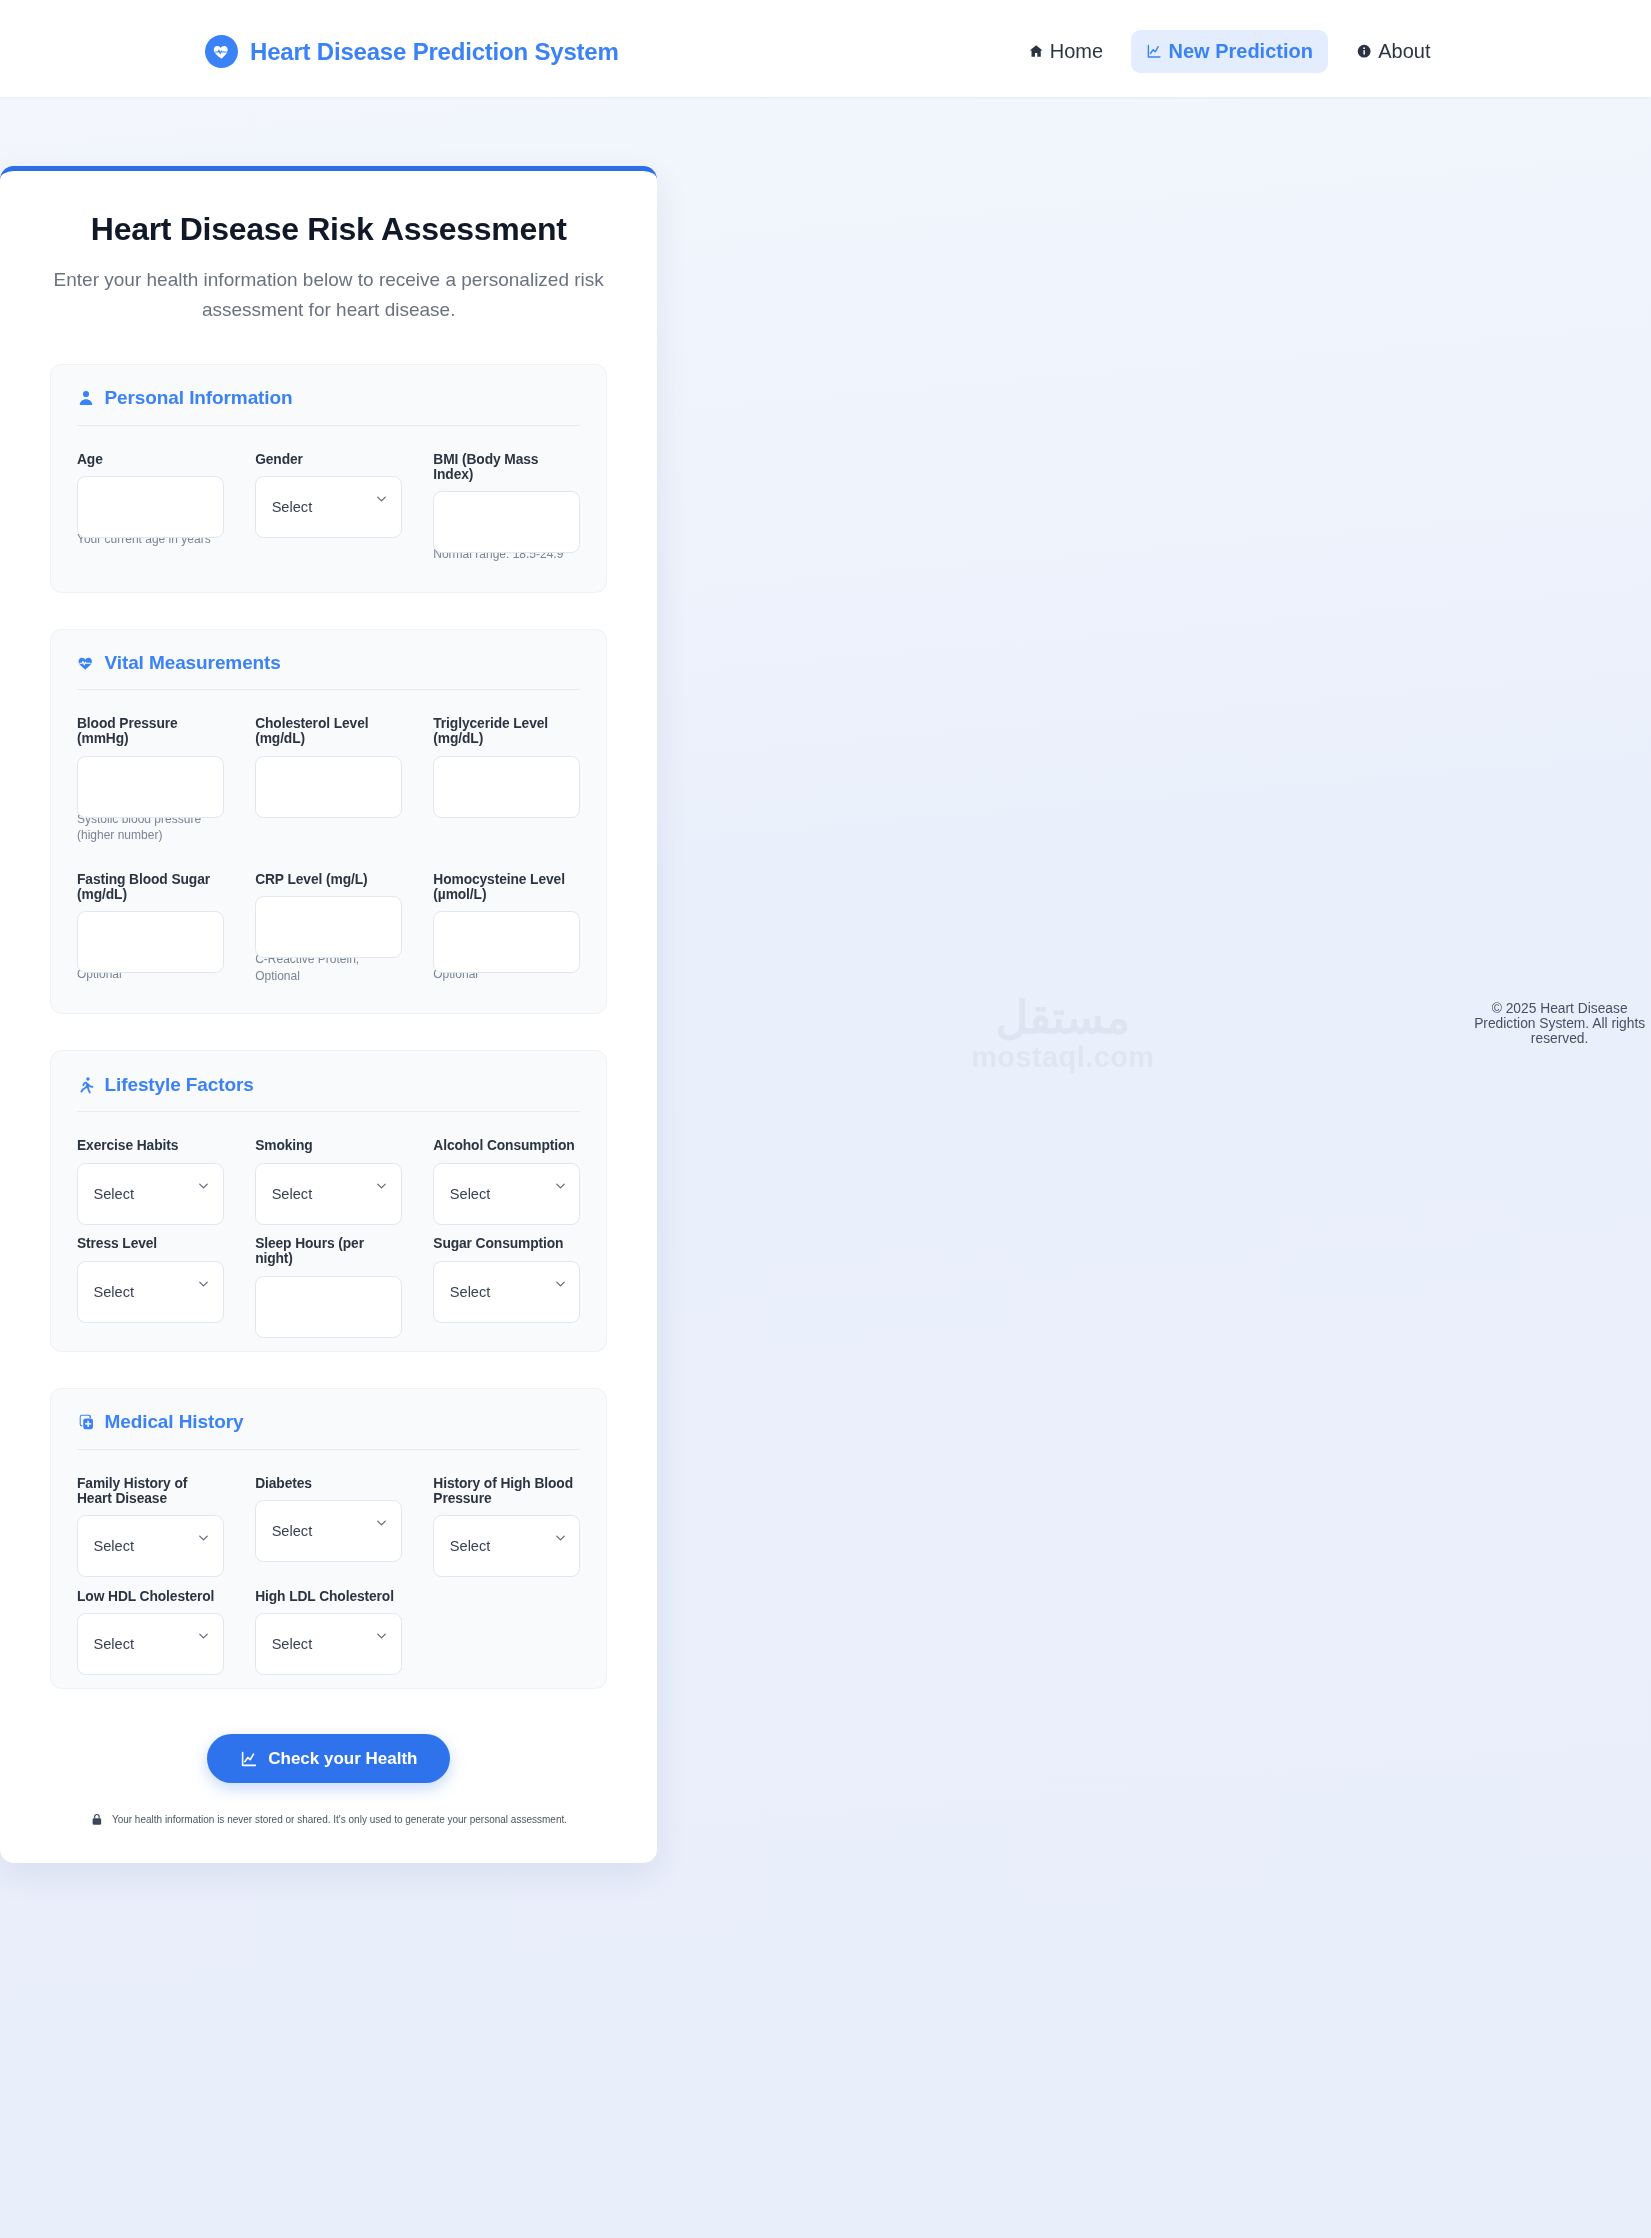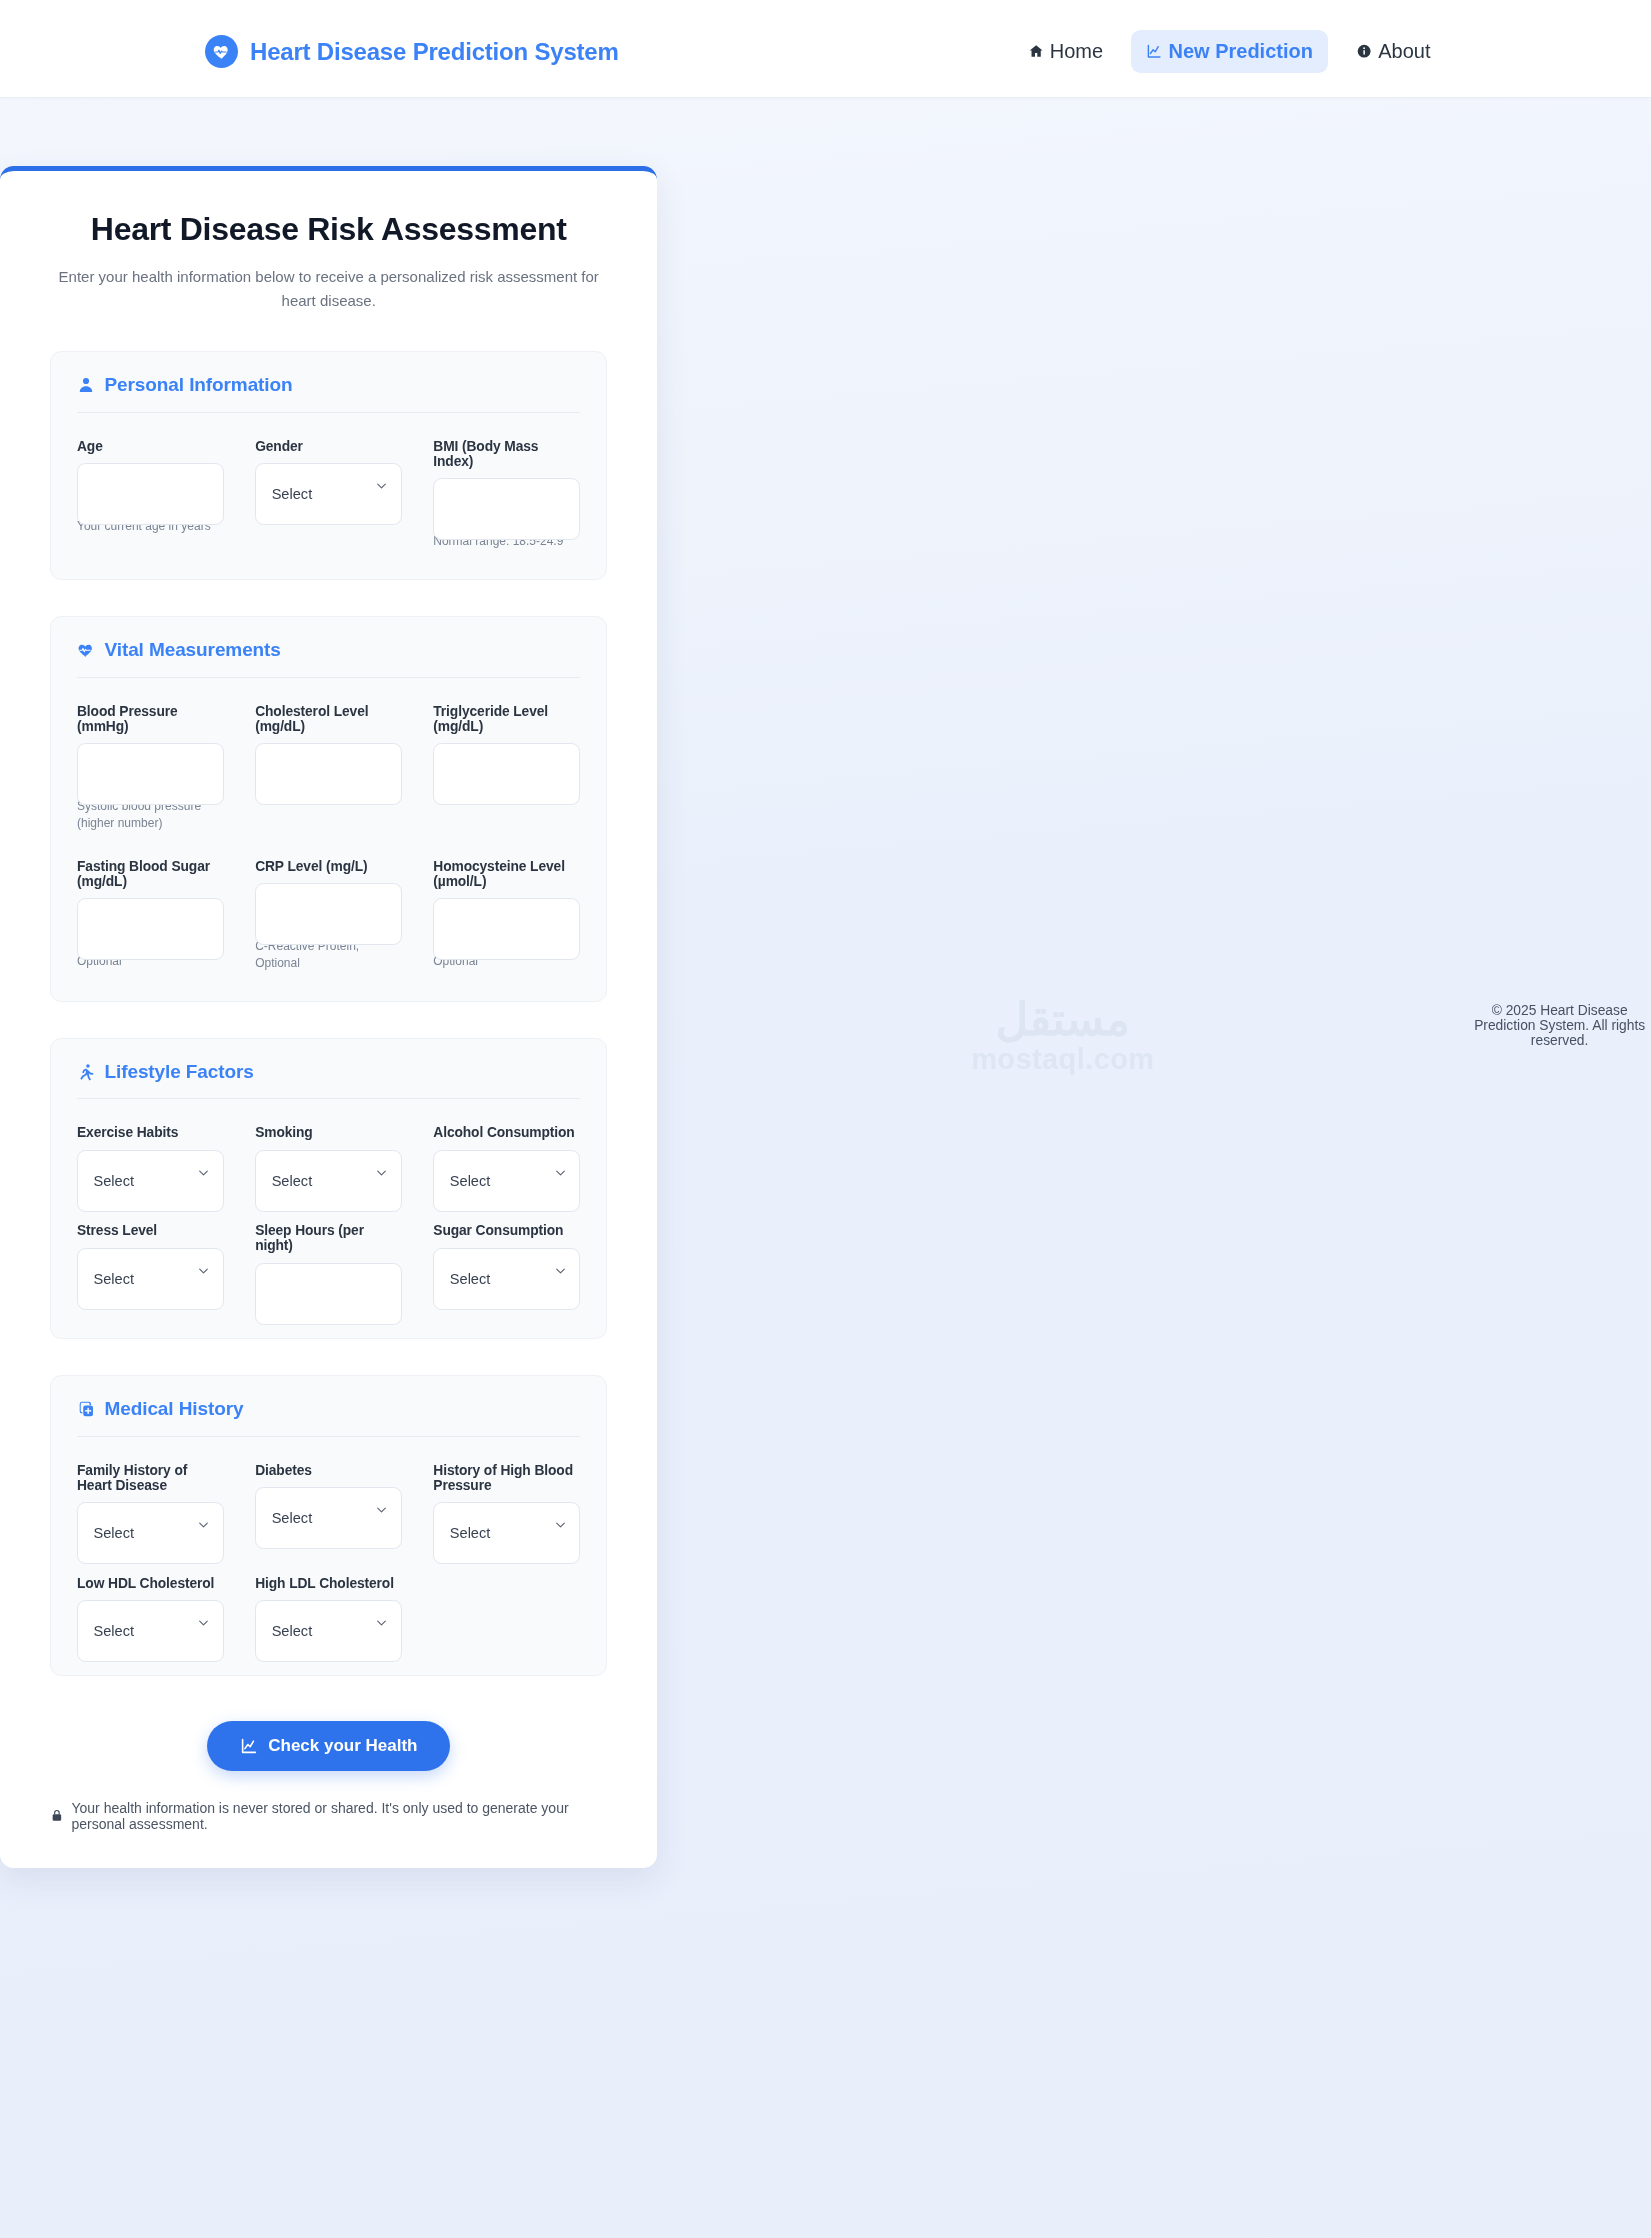--- a/index.html
+++ b/index.html
@@ -99,21 +99,21 @@
   .card-title {
     text-align: center;
     font-size: 32px;
     font-weight: bold;
     color: #111827;
     letter-spacing: -0.3px;
     margin-bottom: 17px;
   }
   .card-sub {
     text-align: center;
-    font-size: 15px;
+    font-size: 19px;
     line-height: 1.6;
     color: #6a7280;
     max-width: 757px;
     margin: 0 auto 38px auto;
   }
 
   
   .section {
     background: #f8fafc;
     border: 0.9px solid #eef1f6;
@@ -214,21 +214,21 @@
     box-shadow: 0 5.2px 15.5px rgba(47, 115, 236, .28);
   }
   .submit-btn svg { width: 18px; height: 18px; display: block; }
 
   .privacy {
     display: flex;
     align-items: center;
     justify-content: center;
     gap: 7.7px;
     margin-top: 29px;
-    font-size: 14px;
+    font-size: 10px;
     color: #4b5563;
   }
   .privacy svg { width: 13.8px; height: 14.6px; display: block; flex: none; }
 
   
   .watermark {
     margin: 40px auto 0 auto;
     width: 100%;
     text-align: center;
     color: #dfe6f3;

